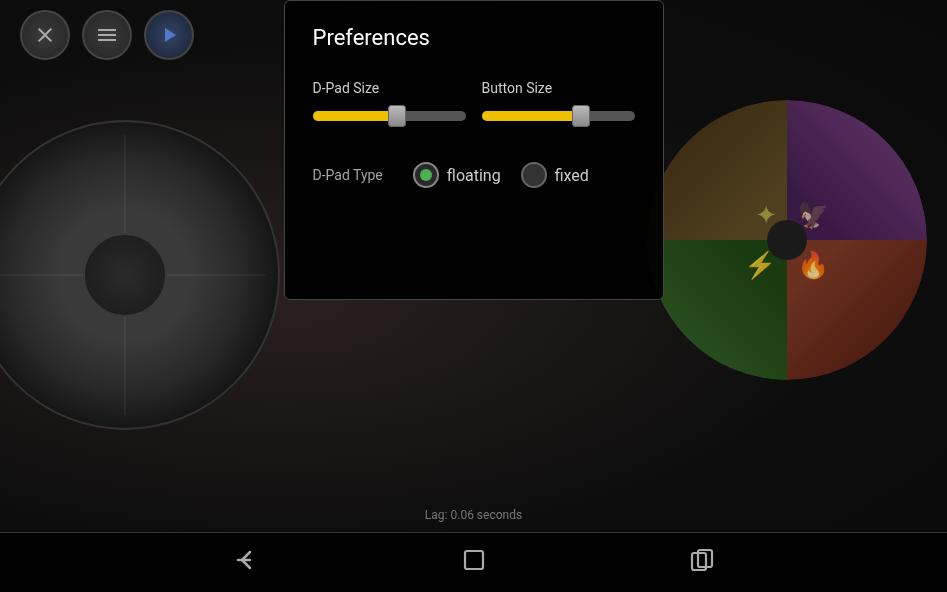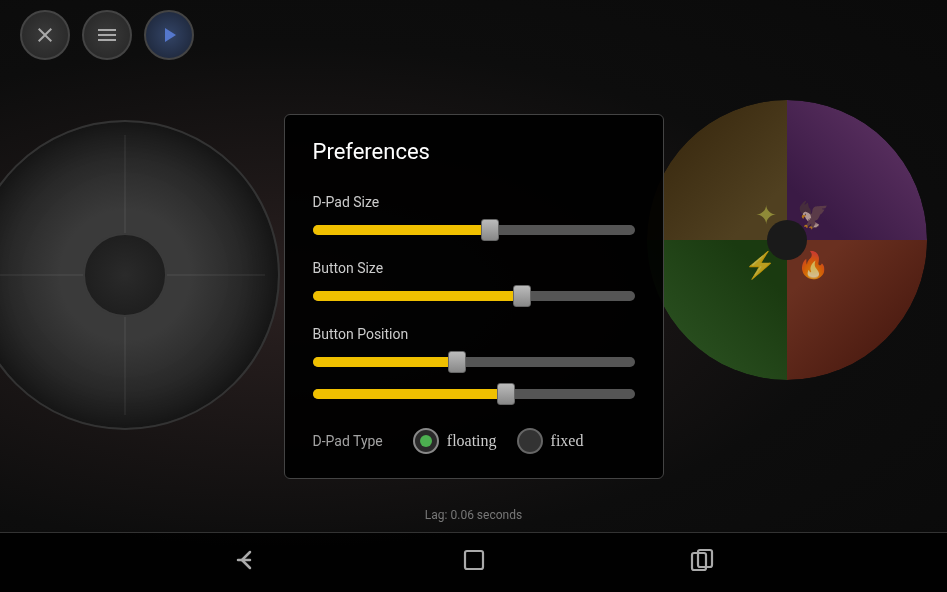--- a/index.html
+++ b/index.html
@@ -106,21 +106,21 @@
       transform: translateX(-50%);
       color: #777;
       font-size: 12px;
     }
 
     
     .dialog-overlay {
       position: absolute;
       inset: 0;
       display: flex;
-      align-items: center;
+      align-items: flex-start;
       justify-content: center;
     }
 
     .dialog {
       background: rgba(0, 0, 0, 0.92);
       border: 1px solid #444;
       border-radius: 6px;
       padding: 24px 28px;
       width: 380px;
       min-height: 300px;
@@ -128,22 +128,22 @@
 
     .dialog-title {
       color: #fff;
       font-size: 22px;
       font-weight: 400;
       margin-bottom: 20px;
     }
 
     .prefs-grid {
       display: grid;
-      grid-template-columns: 1fr;
-      gap: 0 16px;
+      grid-template-columns: 1fr 1fr;
+      gap: 12px 16px;
     }
 
     .pref-label {
       color: #ccc;
       font-size: 14px;
       margin-bottom: 8px;
       margin-top: 10px;
     }
 
     
@@ -196,21 +196,20 @@
       color: #a3a3a3;
       font-size: 14px;
       margin-right: 10px;
     }
 
     .radio-option {
       display: flex;
       align-items: center;
       gap: 8px;
       cursor: pointer;
-      font-family: Liberation Serif, serif;
     }
 
     .radio-circle {
       width: 26px;
       height: 26px;
       border-radius: 50%;
       border: 2px solid #666;
       background: #333;
       display: flex;
       align-items: center;
@@ -387,35 +386,20 @@
         <div class="pref-label">Button Size</div>
         <div class="slider-container">
           <div class="slider-track">
             <div class="slider-fill" style="width:65%;"></div>
             <div class="slider-thumb" style="left:65%;"></div>
           </div>
         </div>
       </div>
 
 
-      <div>
-        <div class="pref-label">Button Position</div>
-        <div class="slider-container">
-          <div class="slider-track">
-            <div class="slider-fill" style="width:45%;"></div>
-            <div class="slider-thumb" style="left:45%;"></div>
-          </div>
-        </div>
-        <div class="slider-container">
-          <div class="slider-track">
-            <div class="slider-fill" style="width:60%;"></div>
-            <div class="slider-thumb" style="left:60%;"></div>
-          </div>
-        </div>
-      </div>
 
       <div class="radio-group">
         <span class="radio-label-group">D-Pad Type</span>
         <div class="radio-option">
           <div class="radio-circle selected">
             <div class="radio-dot"></div>
           </div>
           <span class="radio-text">floating</span>
         </div>
         <div class="radio-option">

